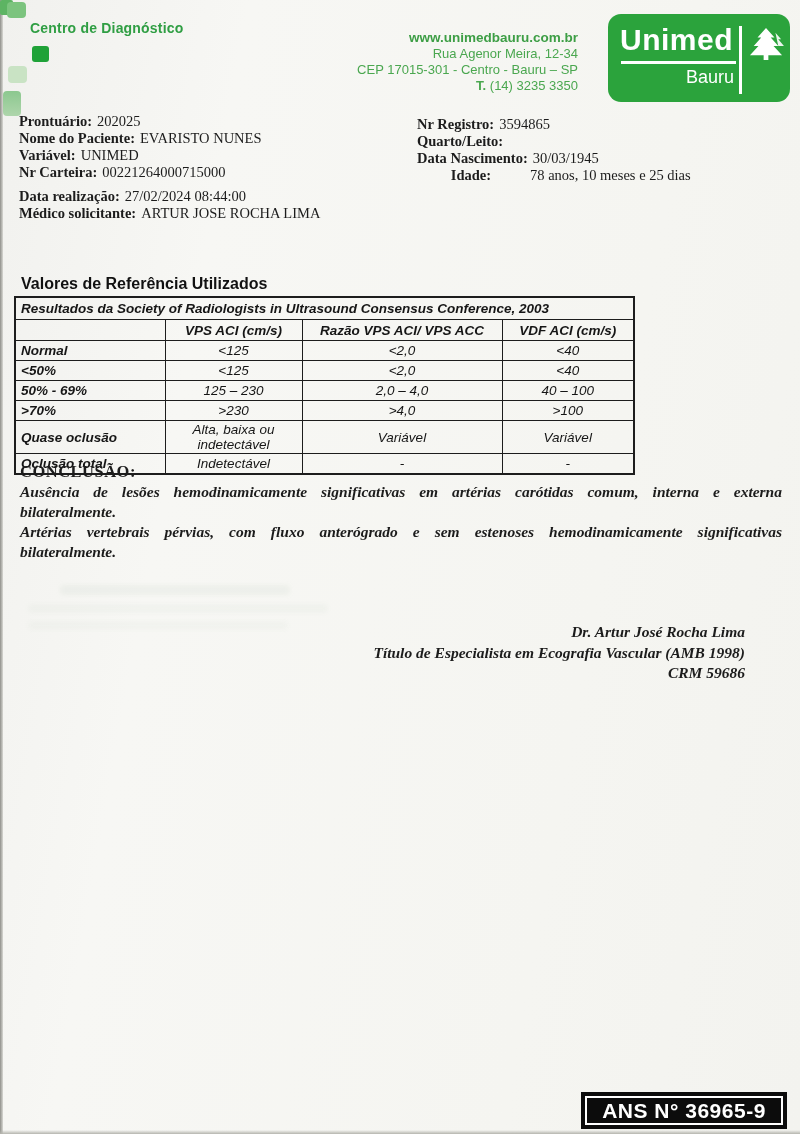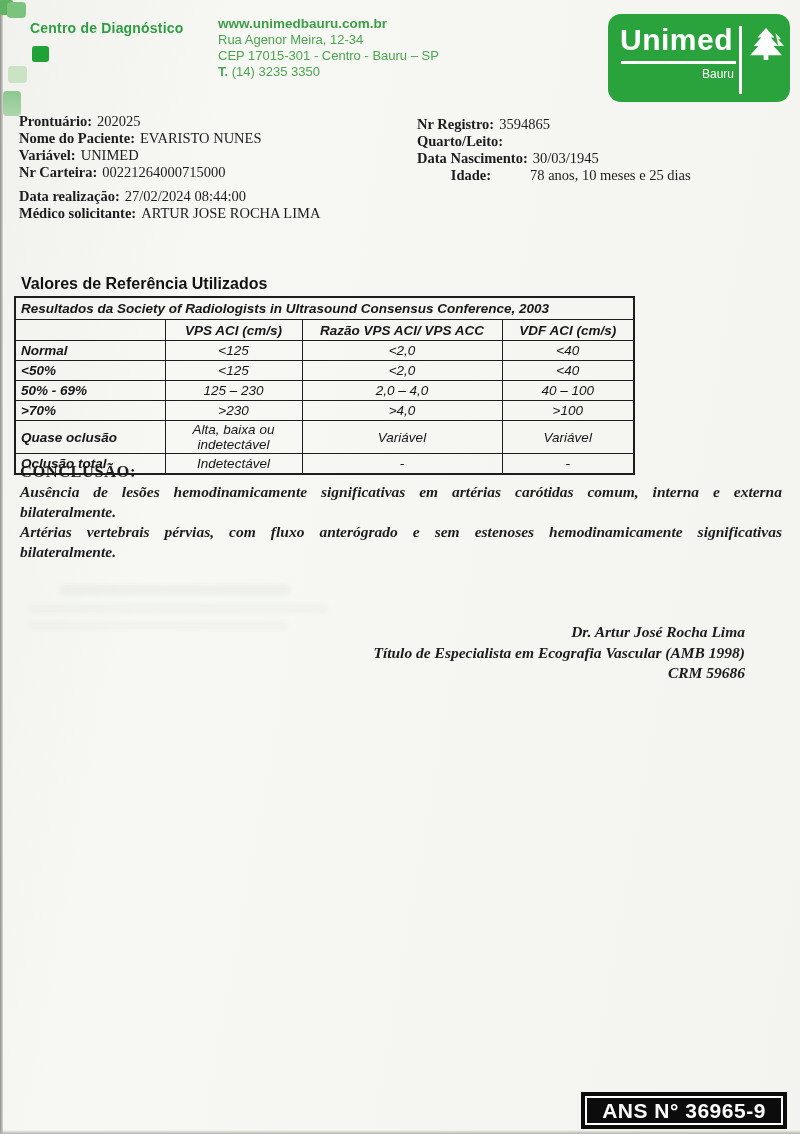--- a/index.html
+++ b/index.html
@@ -14,29 +14,29 @@
   .edge-bottom{position:absolute;left:0;bottom:0;width:100%;height:4px;
     background:linear-gradient(to top,#b5b5ae,rgba(200,200,195,0));}
   
   .sq{position:absolute;border-radius:4px;}
   
   .smudge{position:absolute;background:rgba(150,175,150,.09);filter:blur(2px);border-radius:4px;}
 
   
   .clinic-name{position:absolute;left:30px;top:20px;font-family:"Liberation Sans",sans-serif;
     font-weight:bold;font-size:14px;color:#2f9e43;letter-spacing:.2px;}
-  .contact{position:absolute;top:16px;right:222px;width:360px;text-align:left;
+  .contact{position:absolute;top:30px;right:222px;width:360px;text-align:right;
     font-family:"Liberation Sans",sans-serif;font-size:13px;line-height:16px;color:#4aa74f;}
   .contact .web{font-weight:bold;color:#3d9e45;font-size:13.5px;}
   .contact .bold{font-weight:bold;}
   .logo{position:absolute;left:608px;top:14px;width:182px;height:88px;border-radius:13px;
     background:#2ba33c;font-family:"Liberation Sans",sans-serif;color:#fff;}
   .logo-brand{position:absolute;left:12px;top:9px;font-size:30px;font-weight:800;letter-spacing:.5px;}
   .logo-underline{position:absolute;left:13px;top:47px;width:115px;height:3px;background:#fff;}
-  .logo-city{position:absolute;left:0;top:53px;width:126px;text-align:right;font-size:12px;}
+  .logo-city{position:absolute;left:0;top:53px;width:126px;text-align:right;font-size:18px;}
   .logo-vline{position:absolute;left:131px;top:12px;width:3px;height:68px;background:#fff;}
   .logo-tree{position:absolute;left:139px;top:13px;}
 
   
   .patient{position:absolute;left:19px;top:113px;right:10px;display:flex;font-size:14.5px;}
   .col-left{width:398px;}
   .col-right{flex:1;padding-top:3px;}
   .info-row{line-height:17px;white-space:nowrap;}
   .lbl{font-weight:bold;margin-right:5px;text-align:center;}
   .info-row.tabbed .lbl{display:inline-block;min-width:108px;margin-right:5px;}

